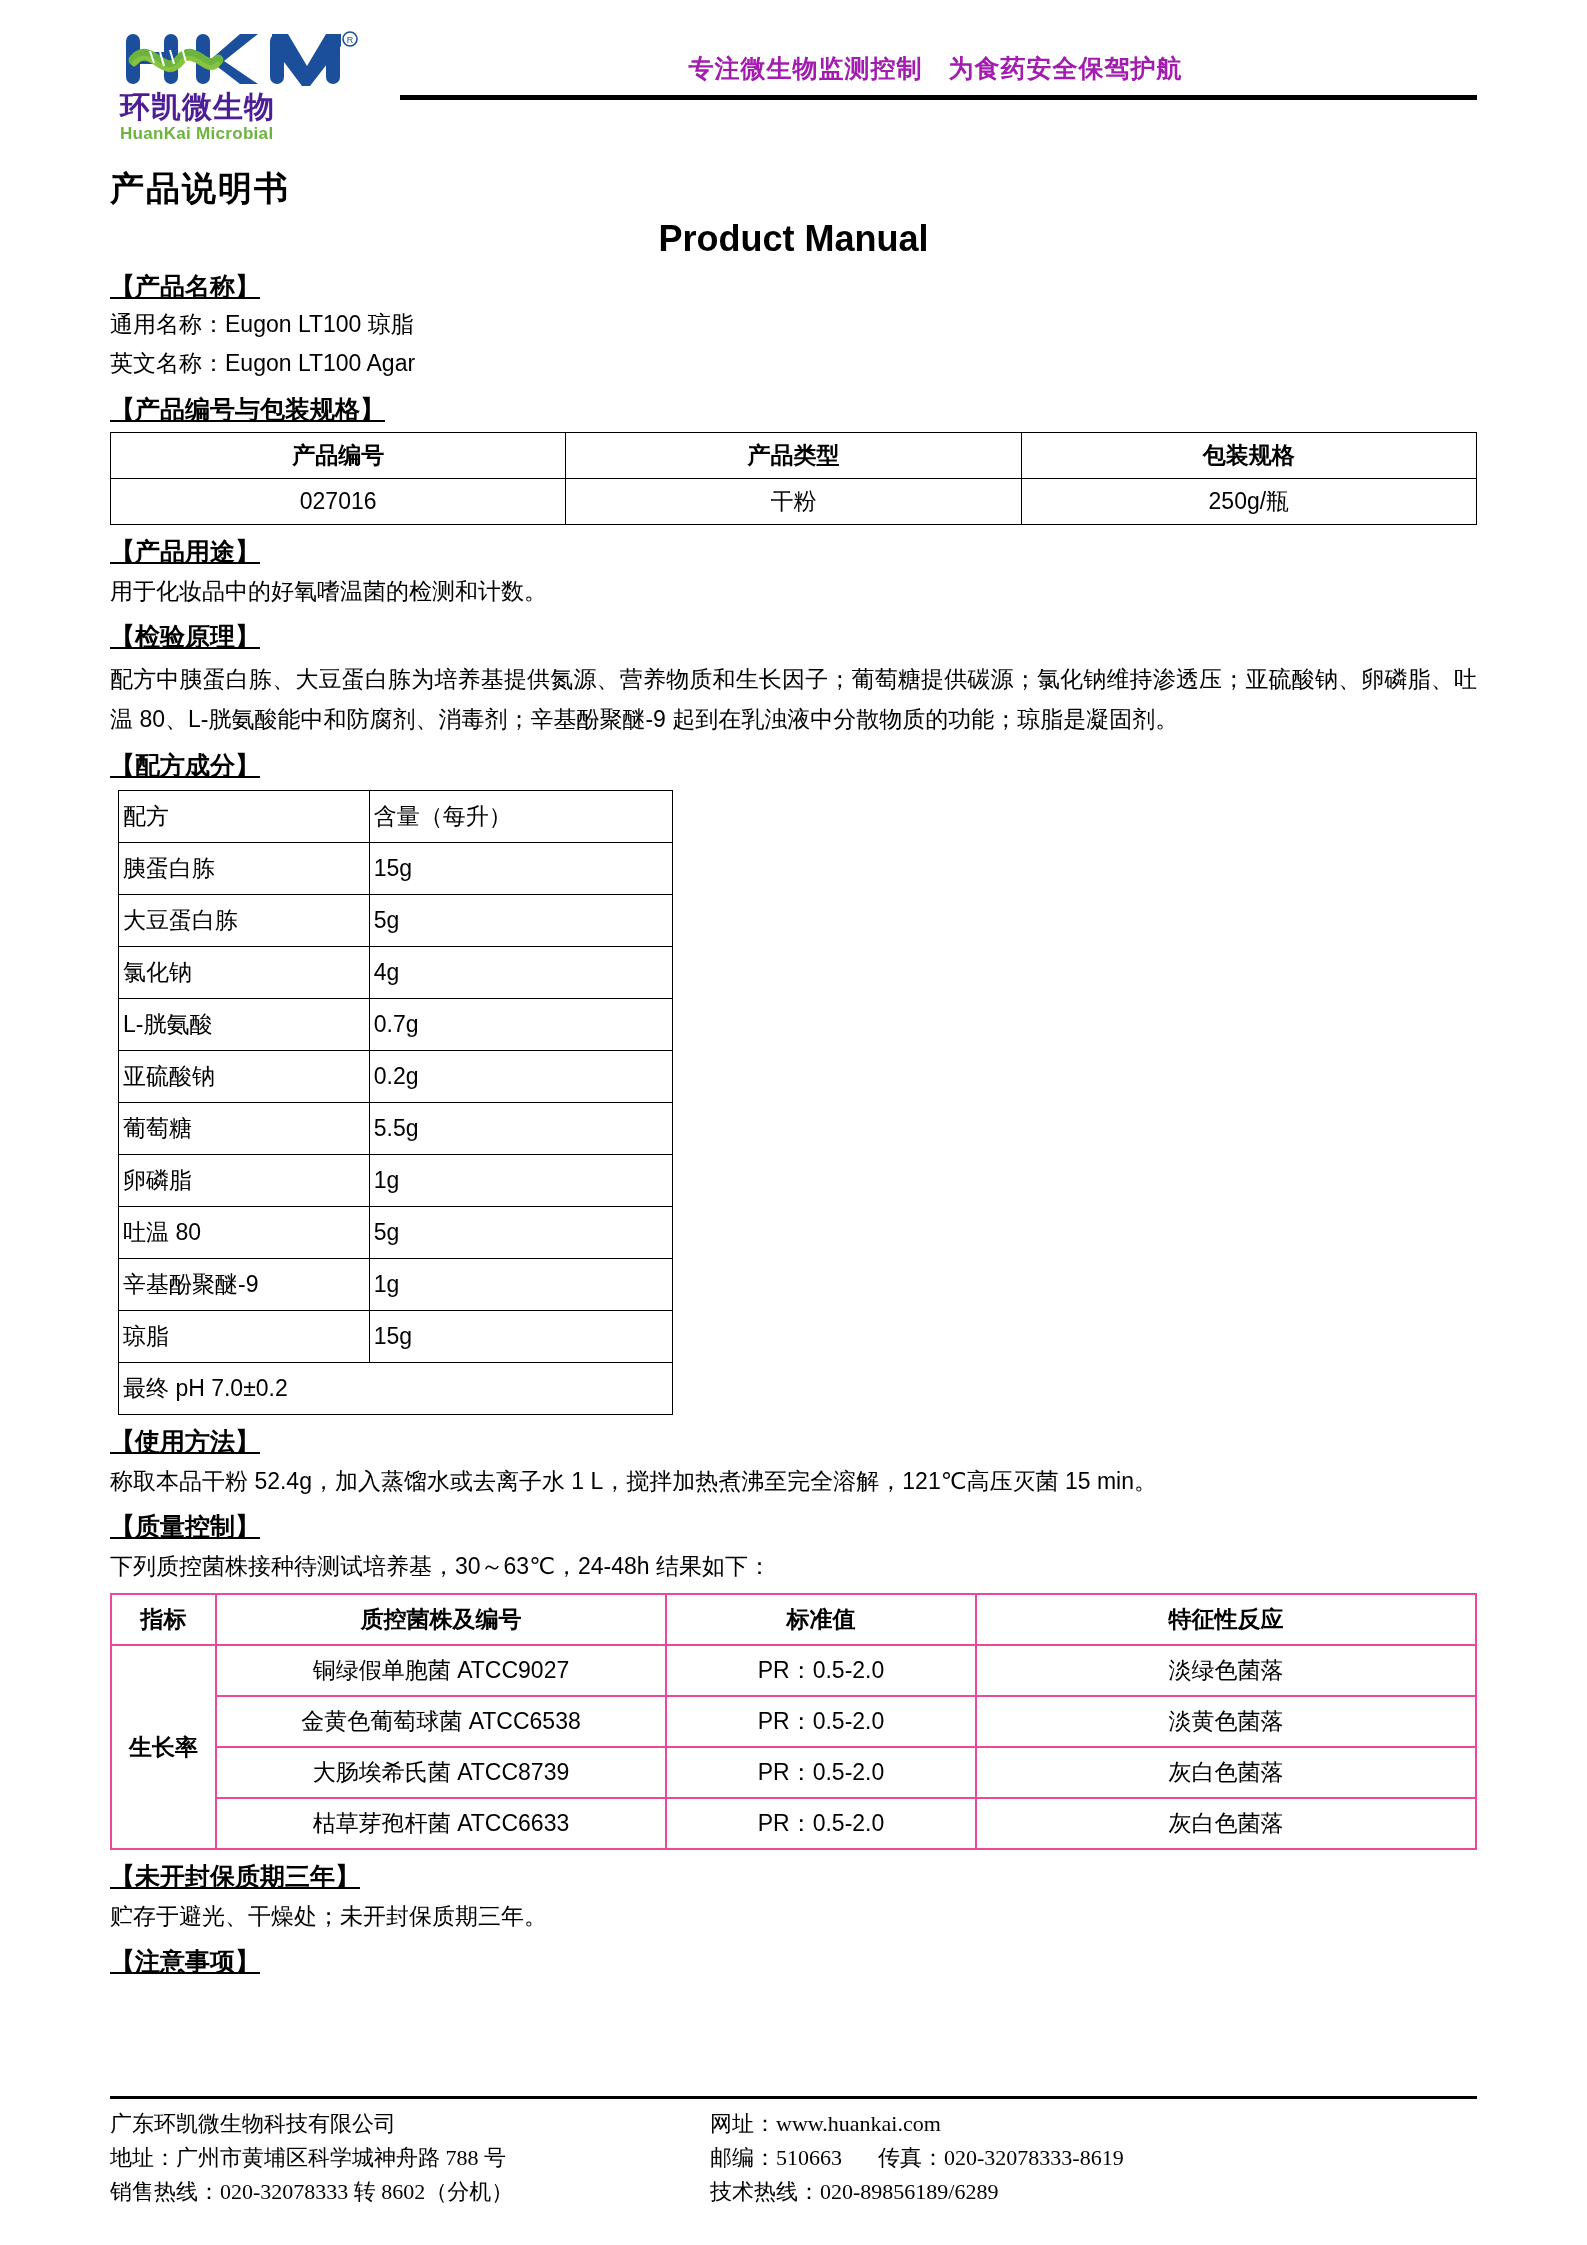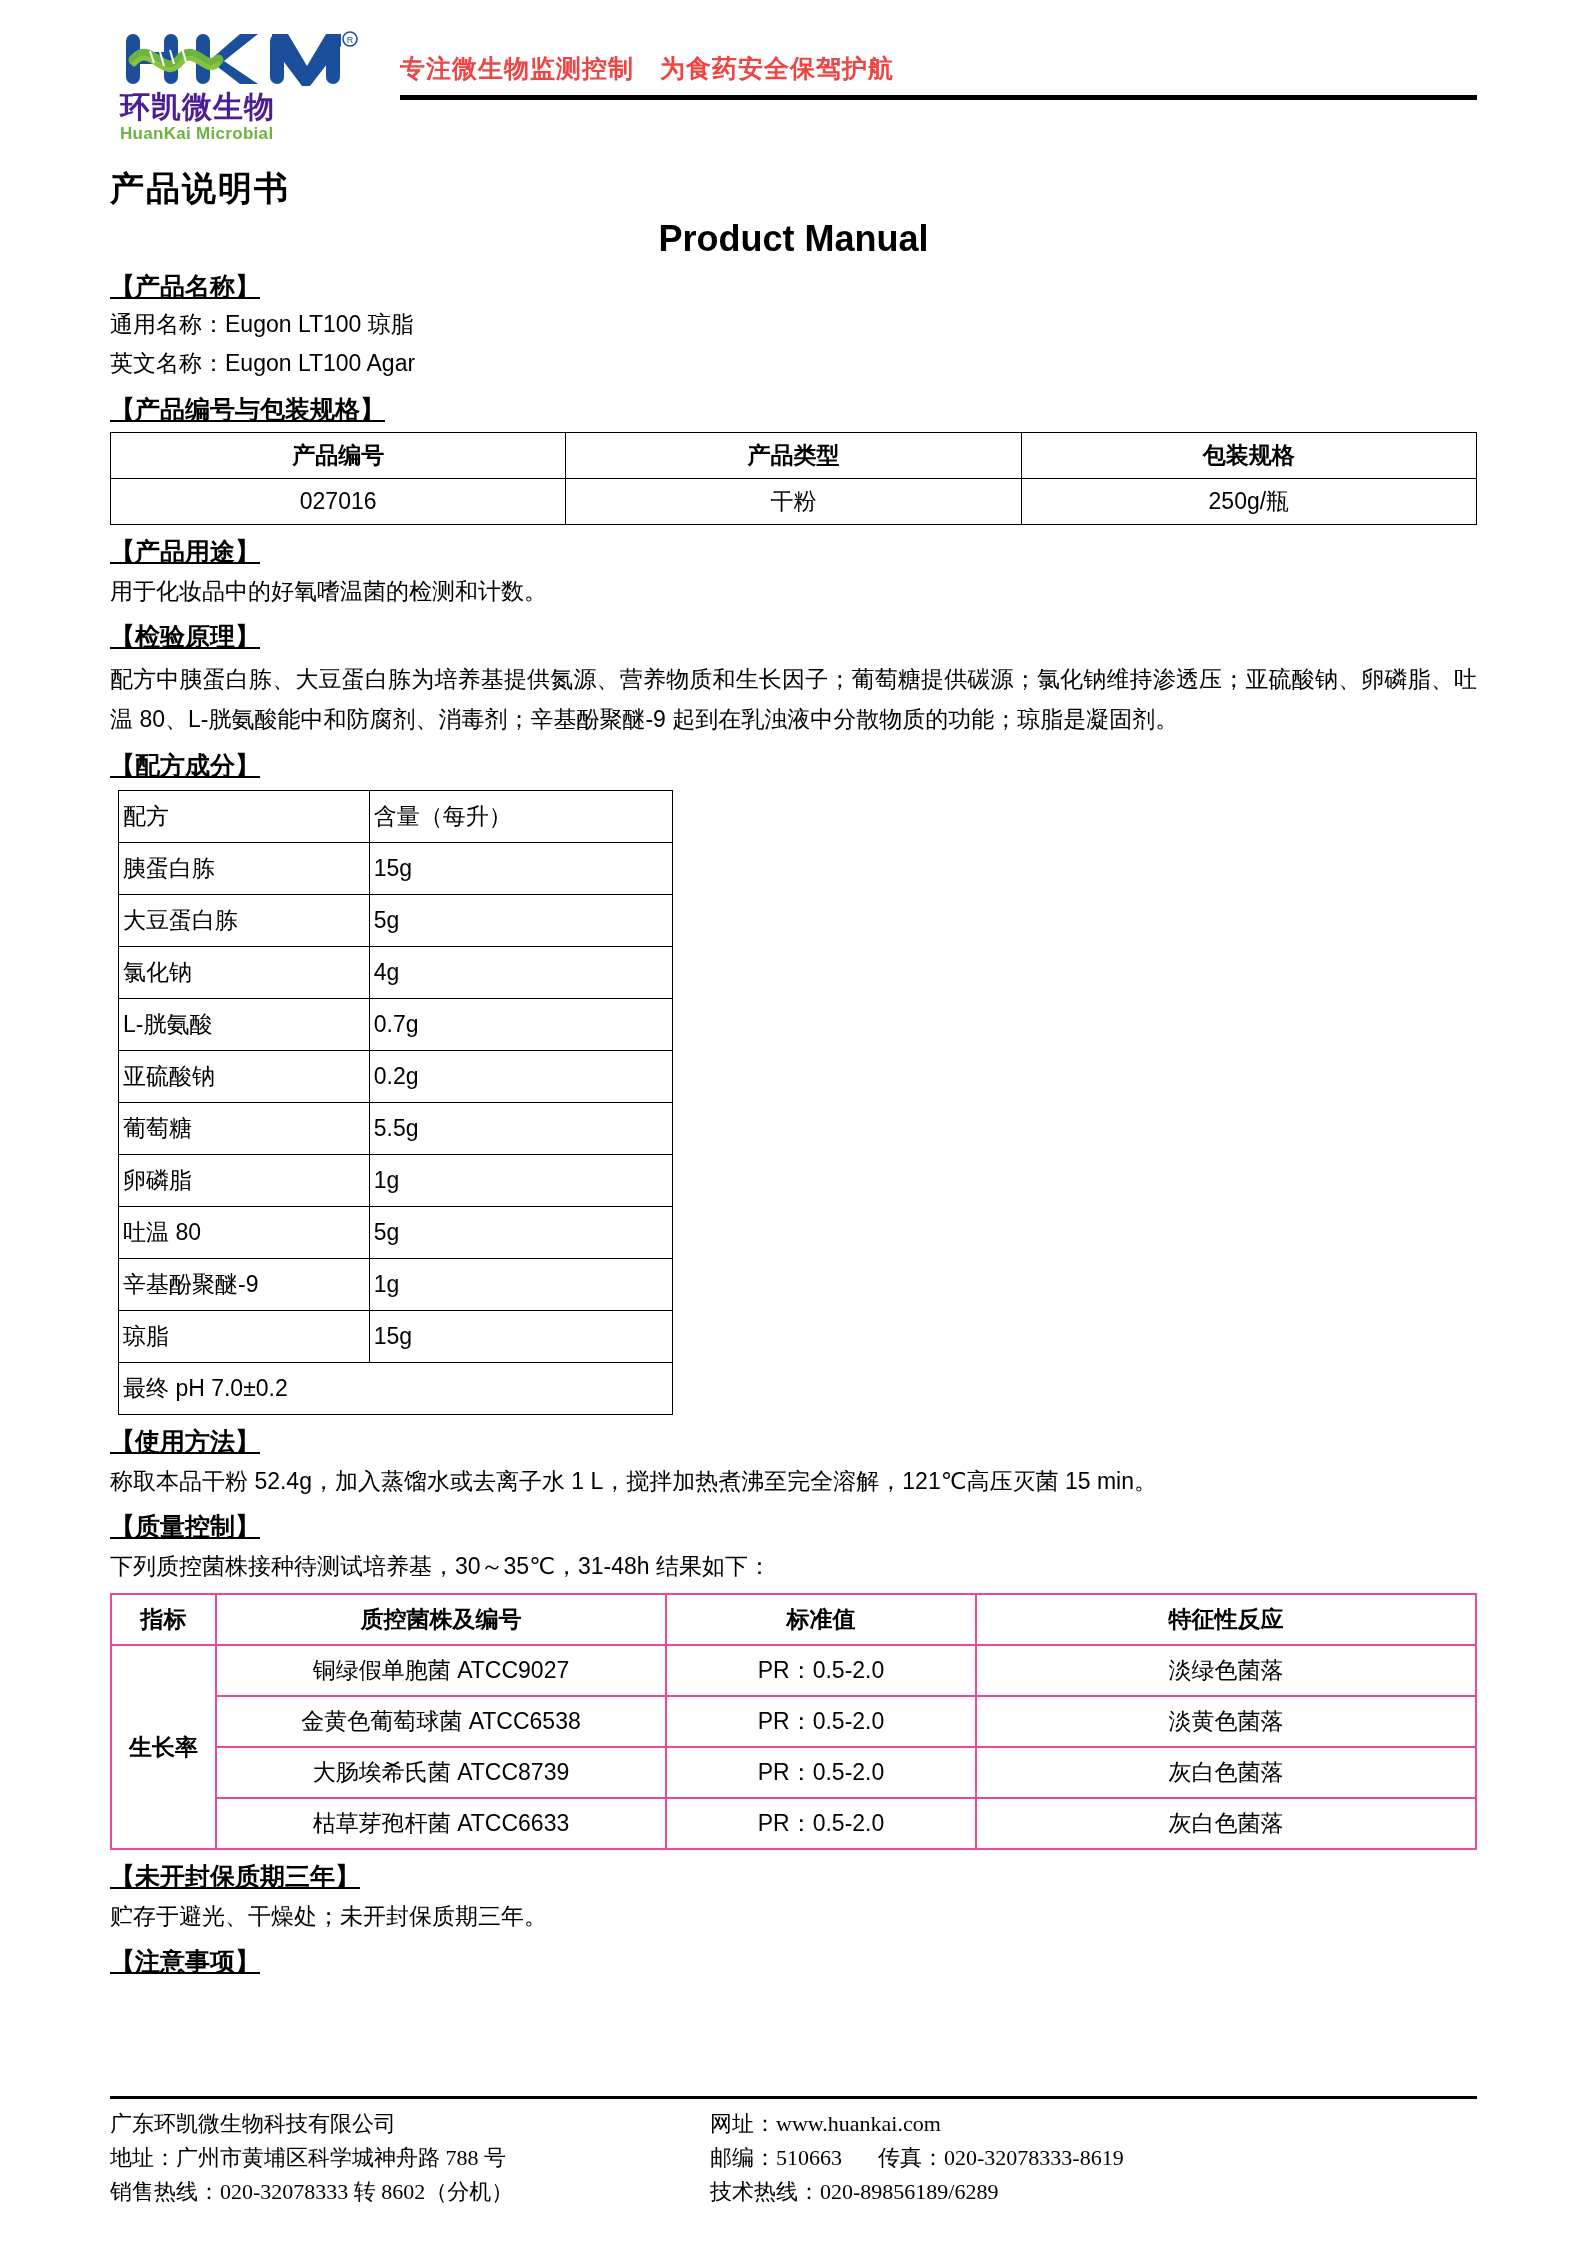--- a/index.html
+++ b/index.html
@@ -59,25 +59,25 @@
     line-height: 20px;
   }
   .header-right {
     flex: 1;
     display: flex;
     flex-direction: column;
     justify-content: flex-start;
     padding-top: 22px;
   }
   .slogan {
-    text-align: left;
+    text-align: center;
     font-size: 25px;
     font-weight: bold;
     letter-spacing: 1px;
-    color: #ef4444;
+    color: #a21caf;
     padding-right: 6px;
     font-family: "Liberation Sans", sans-serif;
   }
   .header-rule {
     border-bottom: 5px solid #000;
     margin-top: 10px;
     width: 100%;
   }
 
   
@@ -325,21 +325,21 @@
     <tr>
       <td class="full" colspan="2">最终 pH 7.0±0.2</td>
     </tr>
   </tbody>
     </table>
 
   <div class="section-head">【使用方法】</div>
   <div class="para">称取本品干粉 52.4g，加入蒸馏水或去离子水 1 L，搅拌加热煮沸至完全溶解，121℃高压灭菌 15 min。</div>
 
   <div class="section-head">【质量控制】</div>
-  <div class="para">下列质控菌株接种待测试培养基，30～35℃，31-48h 结果如下：</div>
+  <div class="para">下列质控菌株接种待测试培养基，30～63℃，24-48h 结果如下：</div>
   <table class="t-qc">
     <tbody>
         <tr>
       <th class="c-idx">指标</th>
       <th class="c-strain">质控菌株及编号</th>
       <th class="c-std">标准值</th>
       <th class="c-rx">特征性反应</th>
     </tr>
     <tr>
       <td class="c-idx vmerge" rowspan="4">生长率</td>

